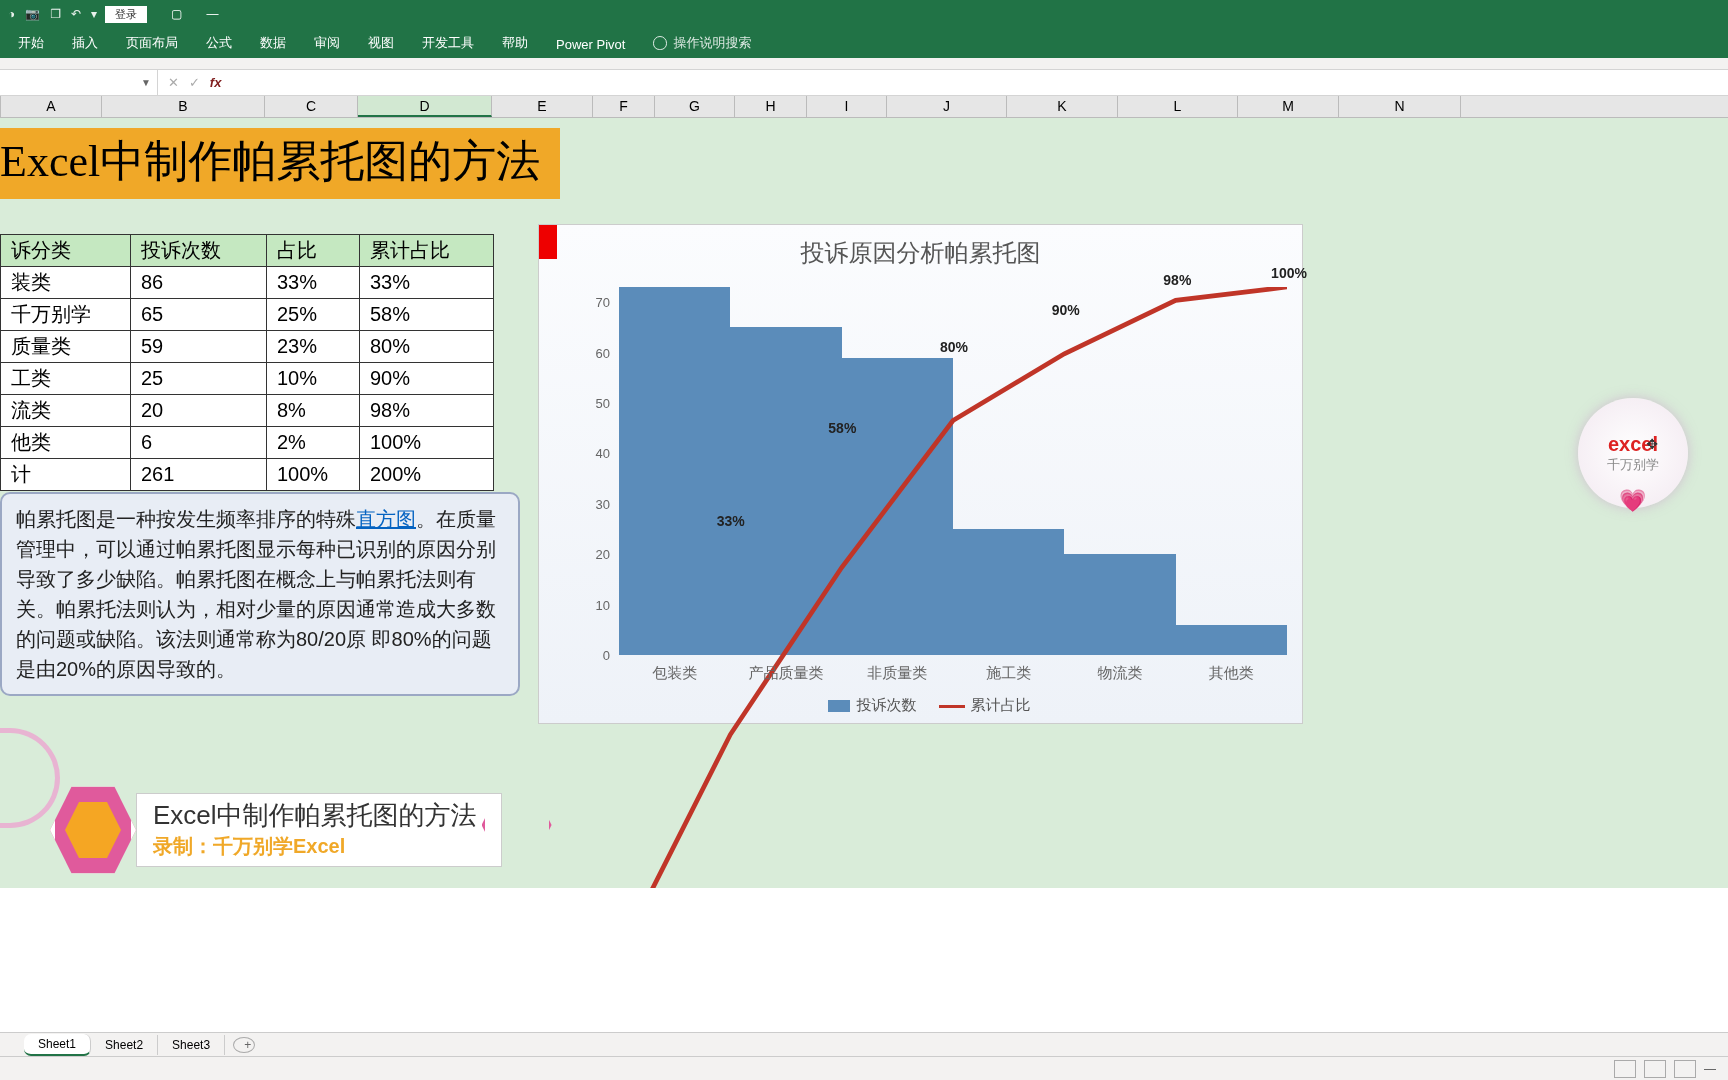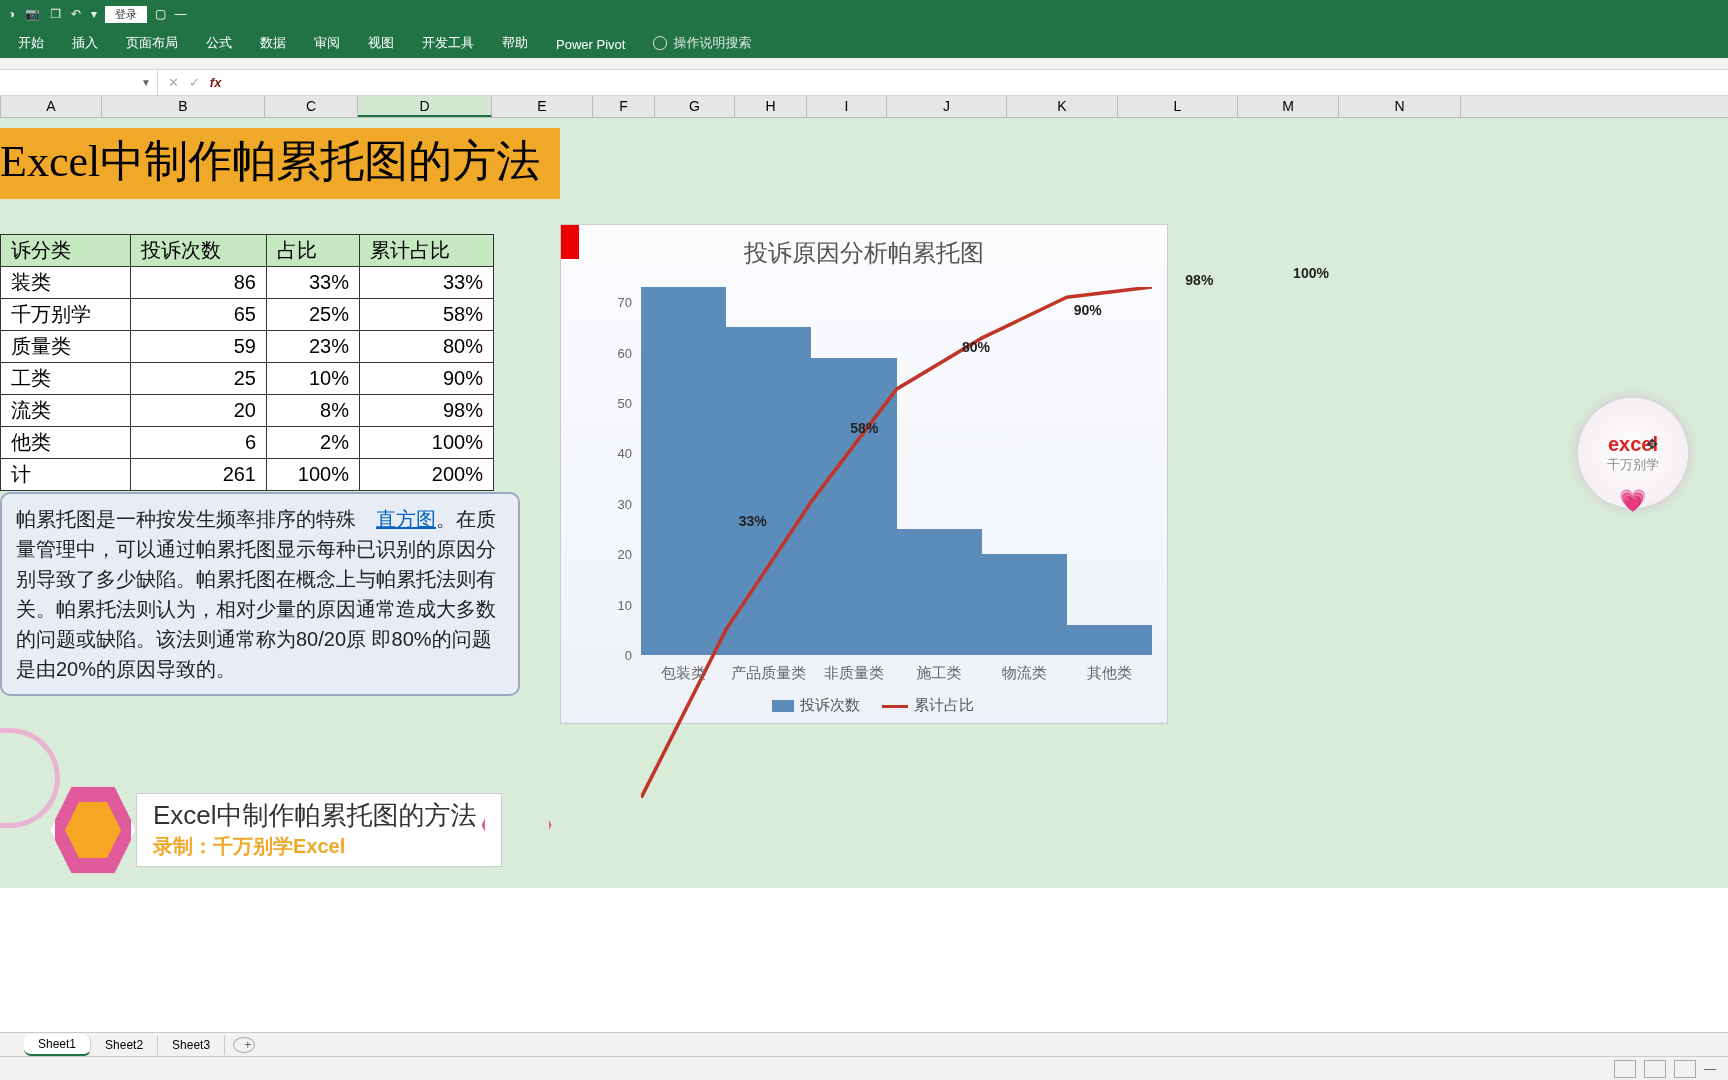--- a/index.html
+++ b/index.html
@@ -3,21 +3,21 @@
 <meta charset="utf-8">
 <style>
 * { margin: 0; padding: 0; box-sizing: border-box; font-family: "Segoe UI", "Microsoft YaHei", sans-serif; }
 body { background: #fff; width: 1728px; height: 1080px; overflow: hidden; position: relative; }
 
 
 .title-bar { background: #217346; height: 28px; display: flex; align-items: center; color: #fff; font-size: 12px; }
 .qat { display: flex; gap: 10px; padding: 0 8px; align-items: center; }
 .qat span { opacity: .9; cursor: pointer; }
 .title-text { flex: 1; text-align: center; }
-.title-right { display: flex; gap: 8px; align-items: center; padding-right: 10px; }
+.title-right { display: flex; gap: 24px; align-items: center; padding-right: 10px; }
 .login-btn { background: #fff; color: #333; padding: 1px 10px; font-size: 11px; }
 
 
 .ribbon-tabs { background: #217346; height: 30px; display: flex; align-items: flex-end; padding-left: 4px; color: #fff; font-size: 13px; }
 .ribbon-tabs .tab { padding: 6px 14px; cursor: pointer; }
 .ribbon-tabs .tell { display: flex; align-items: center; gap: 6px; padding: 6px 14px; opacity: .85; }
 .lightbulb { width: 14px; height: 14px; border: 1px solid #fff; border-radius: 50% 50% 45% 45%; position: relative; }
 
 
 .ribbon-body { height: 12px; border-bottom: 1px solid #d4d4d4; background: #f3f2f1; }
@@ -37,32 +37,32 @@
 .ch.sel { background: #d2e8d2; border-bottom: 2px solid #217346; }
 
 
 .sheet { position: relative; background: #d9ecd9; height: 770px; overflow: hidden; }
 .banner { position: absolute; left: 0; top: 10px; background: #f0a828; color: #000; font-size: 44px; font-family: "Microsoft YaHei"; padding: 4px 20px 8px 0; font-weight: 500; }
 
 
 .data-table { position: absolute; left: 0; top: 116px; border-collapse: collapse; font-size: 20px; font-family: "SimSun", serif; }
 .data-table th, .data-table td { border: 1px solid #333; padding: 2px 10px; background: #fff; height: 28px; }
 .data-table th { background: #c5e8c1; font-weight: normal; text-align: left; }
-.data-table td.num { text-align: right; }
+.data-table td.num { }
 .data-table .col-a { width: 130px; margin-left: 24px; }
 .data-table .col-b { width: 136px; }
 .data-table .col-c { width: 93px; }
 .data-table .col-d { width: 134px; }
 
 
 .desc { position: absolute; left: 0; top: 374px; width: 520px; background: #e8edf5; border: 2px solid #9ba8c4; border-radius: 10px; padding: 10px 14px; font-size: 20px; font-family: "SimSun"; line-height: 1.5; color: #222; }
-.desc a { color: #0563c1; text-decoration: underline; margin-left: 20px; }
-
-
-.chart { position: absolute; left: 560px; top: 106px; width: 608px; height: 500px; background: linear-gradient(#fbfcfe,#eef2f8); border: 1px solid #ccc; }
+.desc a { color: #0563c1; text-decoration: underline; }
+
+
+.chart { position: absolute; left: 538px; top: 106px; width: 765px; height: 500px; background: linear-gradient(#fbfcfe,#eef2f8); border: 1px solid #ccc; }
 .chart-marker { position: absolute; left: 0; top: 0; width: 18px; height: 34px; background: #e00; }
 .chart-title { text-align: center; font-size: 24px; color: #555; padding-top: 12px; font-family: "SimSun"; }
 .plot { position: absolute; left: 45px; top: 62px; right: 15px; bottom: 68px; }
 .axis-y { position: absolute; left: 0; top: 0; bottom: 0; width: 30px; }
 .ytick { position: absolute; right: 4px; font-size: 13px; color: #666; transform: translateY(-50%); }
 .bars { position: absolute; left: 35px; right: 0; top: 0; bottom: 0; display: flex; align-items: flex-end; }
 .bar-slot { flex: 1; display: flex; justify-content: center; align-items: flex-end; position: relative; height: 100%; }
 .bar { width: 100%; background: #5b8cba; }
 .xlabels { position: absolute; left: 80px; right: 15px; bottom: 40px; display: flex; }
 .xlabels span { flex: 1; text-align: center; font-size: 15px; color: #666; font-family: "SimSun"; }

